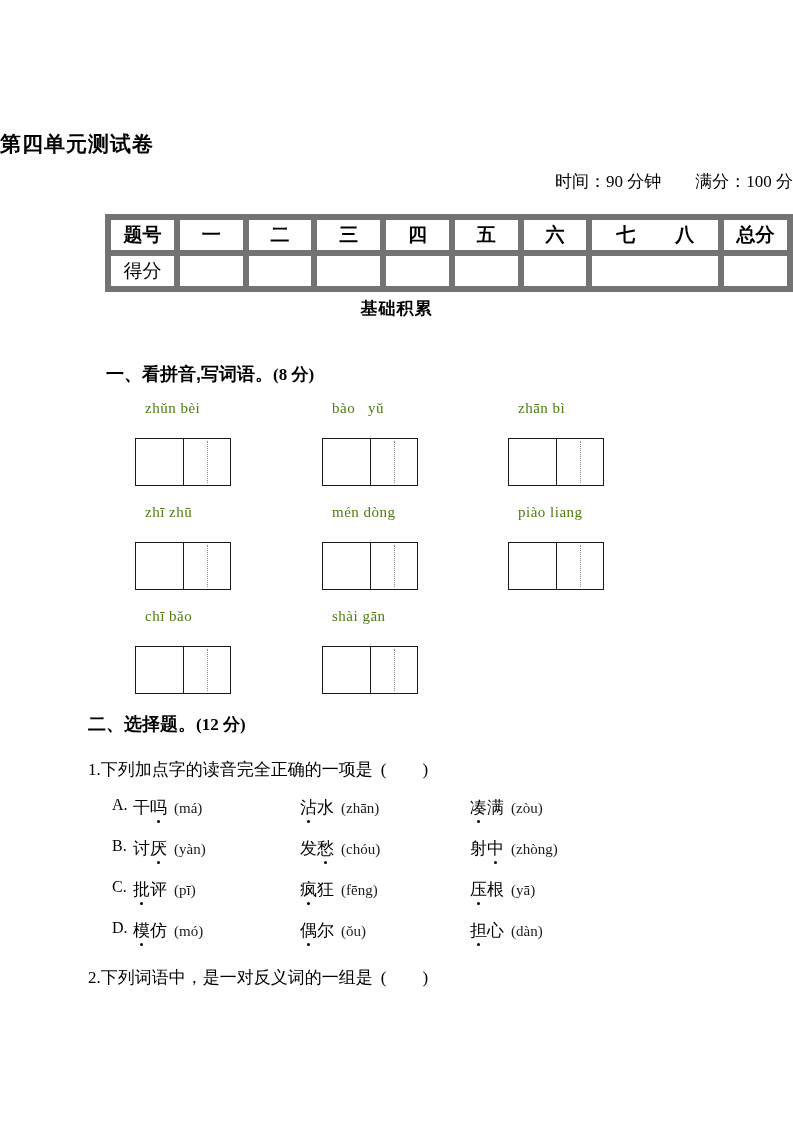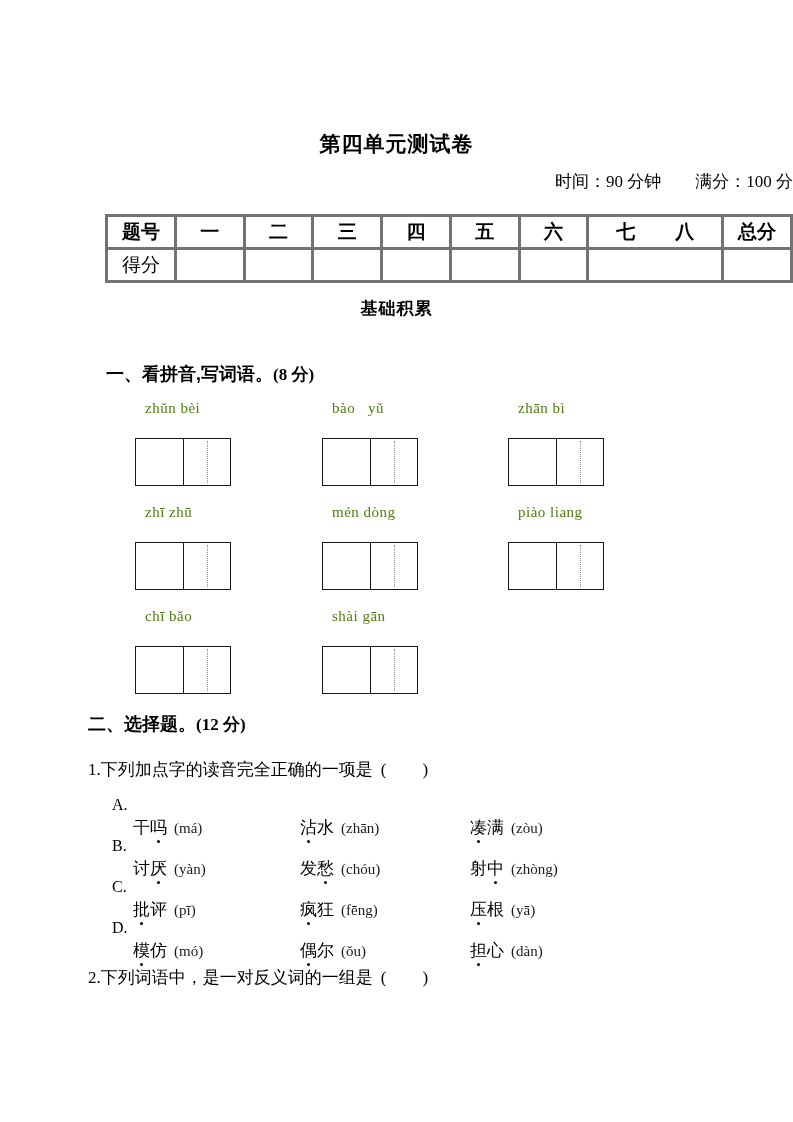--- a/index.html
+++ b/index.html
@@ -23,21 +23,20 @@
     width: 793px;
     height: 1122px;
   }
 
   
   .doc-title {
     position: absolute;
     left: 0;
     top: 130px;
     width: 793px;
-    text-align: center;
     font-family: "Liberation Sans", "DejaVu Sans", sans-serif;
     font-weight: bold;
     font-size: 21px;
     letter-spacing: 1px;
   }
   .doc-subtitle {
     position: absolute;
     left: 0;
     top: 170px;
     width: 793px;
@@ -52,21 +51,21 @@
 
   
   .score-table {
     position: absolute;
     left: 105px;
     top: 214px;
     border-collapse: collapse;
     table-layout: fixed;
   }
   .score-table td {
-    border: 3px solid #737373;
+    border: 6px solid #737373;
     height: 30px;
     text-align: center;
     vertical-align: middle;
     font-family: "Liberation Sans", "DejaVu Sans", sans-serif;
     font-weight: bold;
     font-size: 19px;
     padding: 0;
   }
   .score-table td.label { width: 68px; }
   .score-table td.num   { width: 68px; }
@@ -189,21 +188,20 @@
 
   .option-letter {
     position: absolute;
     left: 112px;
     font-size: 16px;
   }
   .option-item {
     position: absolute;
     font-size: 17px;
     white-space: nowrap;
-    margin-top: 20px;
   }
   .option-item.i0 { left: 133px; }
   .option-item.i1 { left: 300px; }
   .option-item.i2 { left: 470px; }
 
   .dotted-char {
     position: relative;
     display: inline-block;
   }
   .dotted-char::after {

